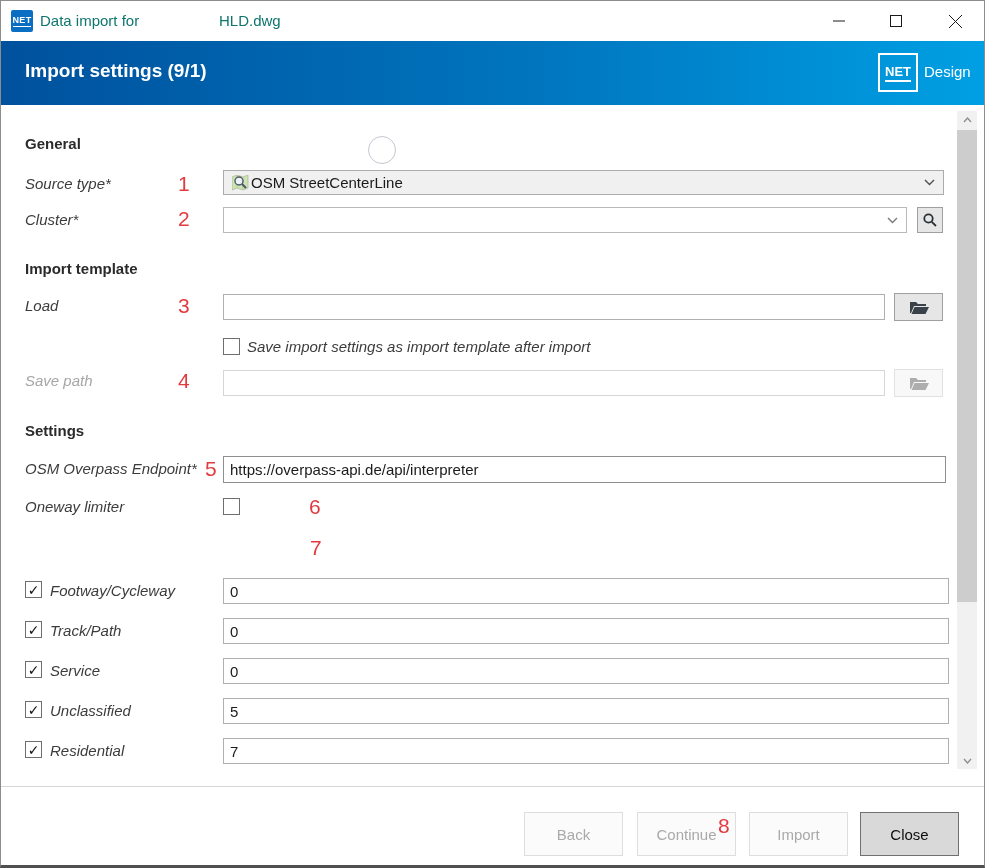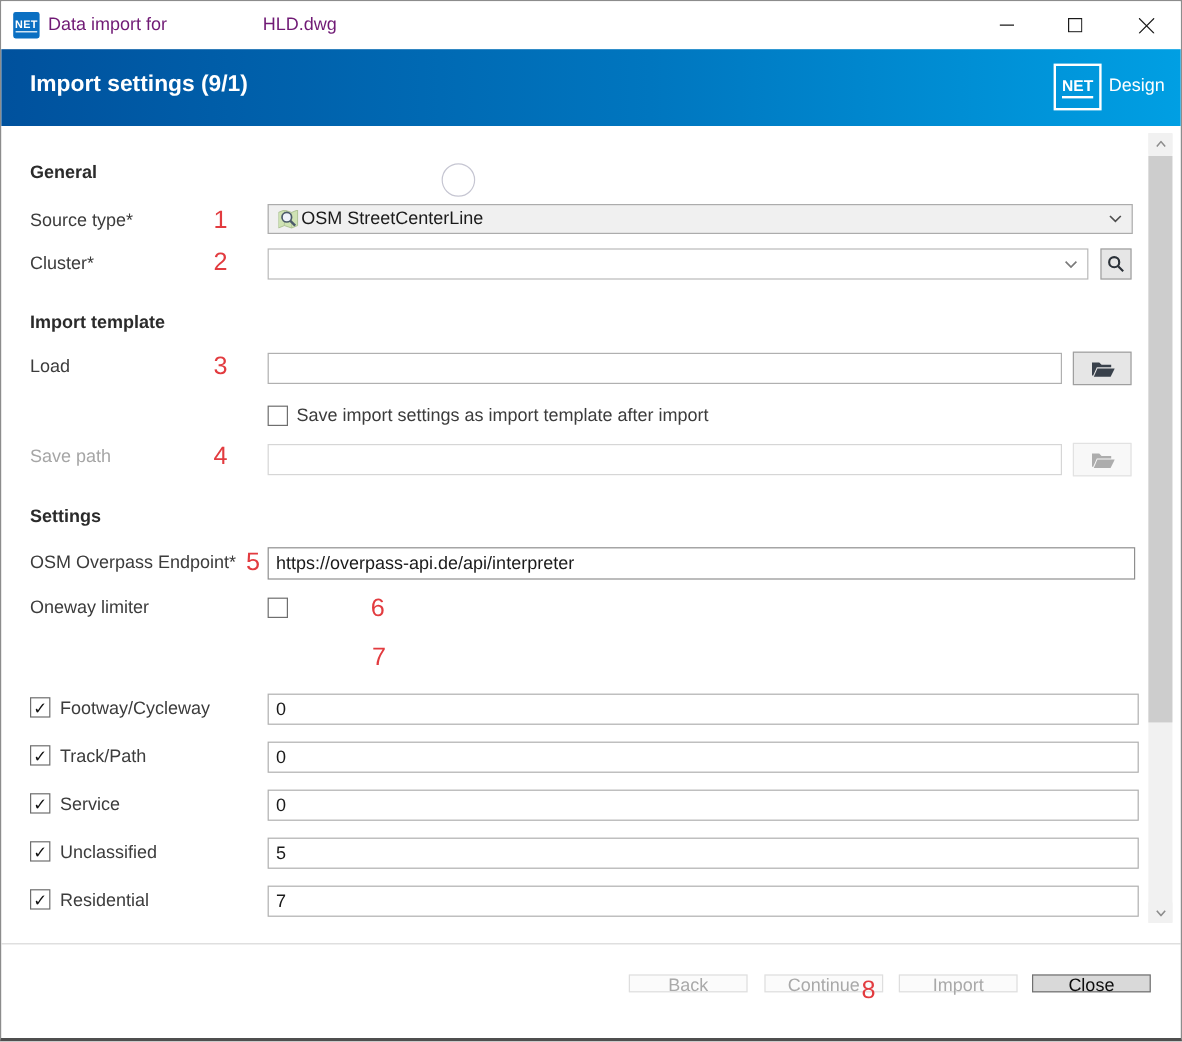--- a/index.html
+++ b/index.html
@@ -13,40 +13,40 @@
   }
 
   
   .titlebar { left:0; top:0; width:100%; height:40px; background:#fff; }
   .app-icon {
     left:10px; top:9px; width:22px; height:22px; background:#0a6fc2; color:#fff;
     font-size:9px; font-weight:bold; display:flex; align-items:center; justify-content:center;
     border-radius:2px; letter-spacing:0.3px;
   }
   .app-icon span { border-bottom:1px solid #fff; padding-bottom:1px; }
-  .tb-text { top:11px; font-size:15px; color:#701a75; white-space:nowrap; }
+  .tb-text { top:11px; font-size:15px; color:#0f766e; white-space:nowrap; }
   .win-ctrl { top:0; width:46px; height:40px; display:flex; align-items:center; justify-content:center; cursor:default; }
   .win-ctrl svg { display:block; }
 
   
   .header {
     left:0; top:40px; width:100%; height:64px;
     background:linear-gradient(90deg,#00519d 0%,#0076bf 55%,#009fe3 100%);
   }
   .header-title { left:24px; top:19px; font-size:19px; font-weight:bold; color:#fff; }
   .brand-box {
     left:877px; top:12px; width:40px; height:39px; border:2px solid #fff;
     display:flex; align-items:center; justify-content:center;
   }
   .brand-net { color:#fff; font-weight:bold; font-size:13px; border-bottom:2px solid #fff; padding-bottom:1px; }
   .brand-design { left:923px; top:22px; font-size:15px; color:#fff; }
 
   
   .heading { font-size:15px; font-weight:bold; color:#2b2b2b; }
-  .lbl { font-size:15px; color:#3c3c3c; white-space:nowrap; }
+  .lbl { font-size:15px; color:#3c3c3c; white-space:nowrap;font-style:italic; }
   .lbl.disabled { color:#a6a6a6; }
   .ann { color:#e23b3f; font-size:21px; }
 
   .spinner { left:367px; top:135px; width:28px; height:28px; border:1px solid #c6c6d2; border-radius:50%; background:#fff; }
 
   .combo {
     border:1px solid #acacac; background:#f0f0f0; display:flex; align-items:center;
     font-size:15px; color:#1a1a1a; padding:0 8px; gap:2px;
   }
   .combo.white { background:#fff; border-color:#b9b9b9; }
@@ -71,21 +71,21 @@
   }
 
   
   .scrollbar { left:956px; top:110px; width:20px; height:658px; background:#f1f1f1; }
   .sb-btn { position:absolute; left:0; width:20px; height:17px; display:flex; align-items:center; justify-content:center; background:#f1f1f1; }
   .sb-thumb { position:absolute; left:0; top:19px; width:20px; height:472px; background:#cdcdcd; }
 
   
   .footer-divider { left:0; top:785px; width:985px; height:1px; background:#d7d7d7; }
   .fbtn {
-    top:811px; width:99px; height:15px; font-size:15px; text-align:center;
+    top:811px; width:99px; height:44px; font-size:15px; text-align:center;
     background:#fbfbfb; border:1px solid #dedede; color:#a9a9a9;
     font-family:"Liberation Sans","DejaVu Sans",sans-serif; cursor:default;
   }
   .fbtn.enabled { background:#d9d9d9; border:1px solid #707070; color:#0d0d0d; cursor:pointer; }
 </style>
 </head>
 <body>
 
 <div class="window">
 

